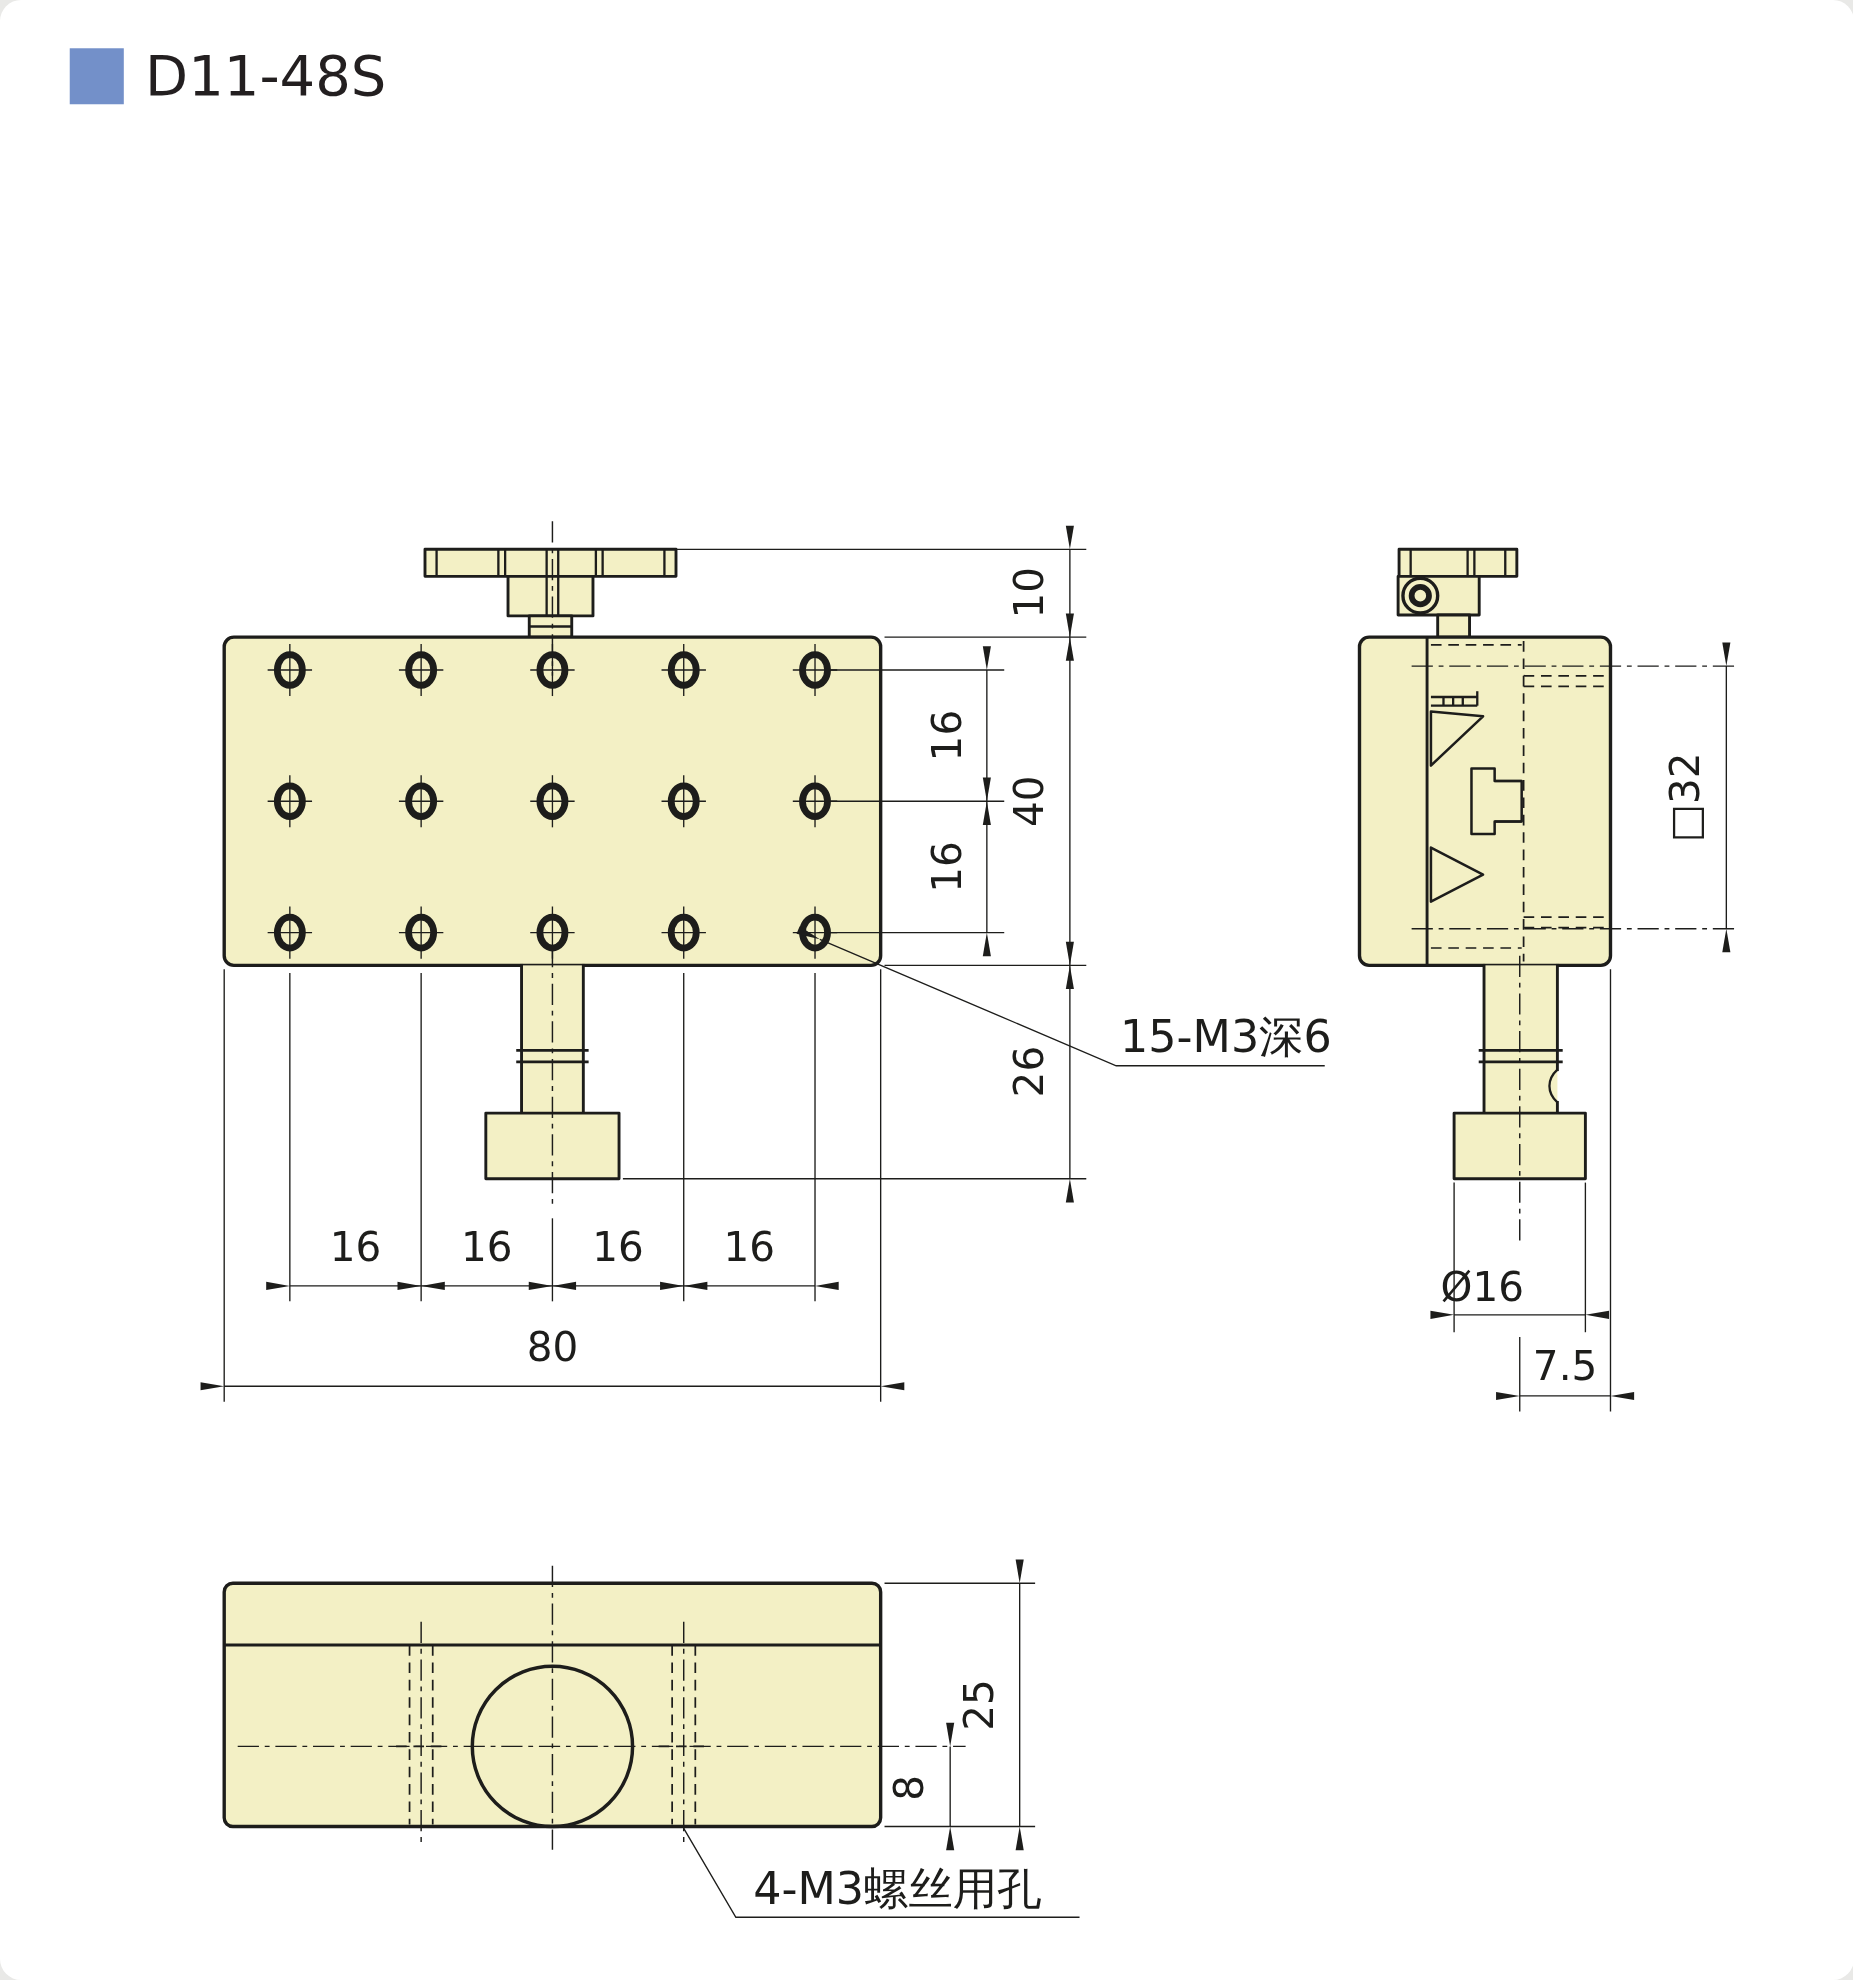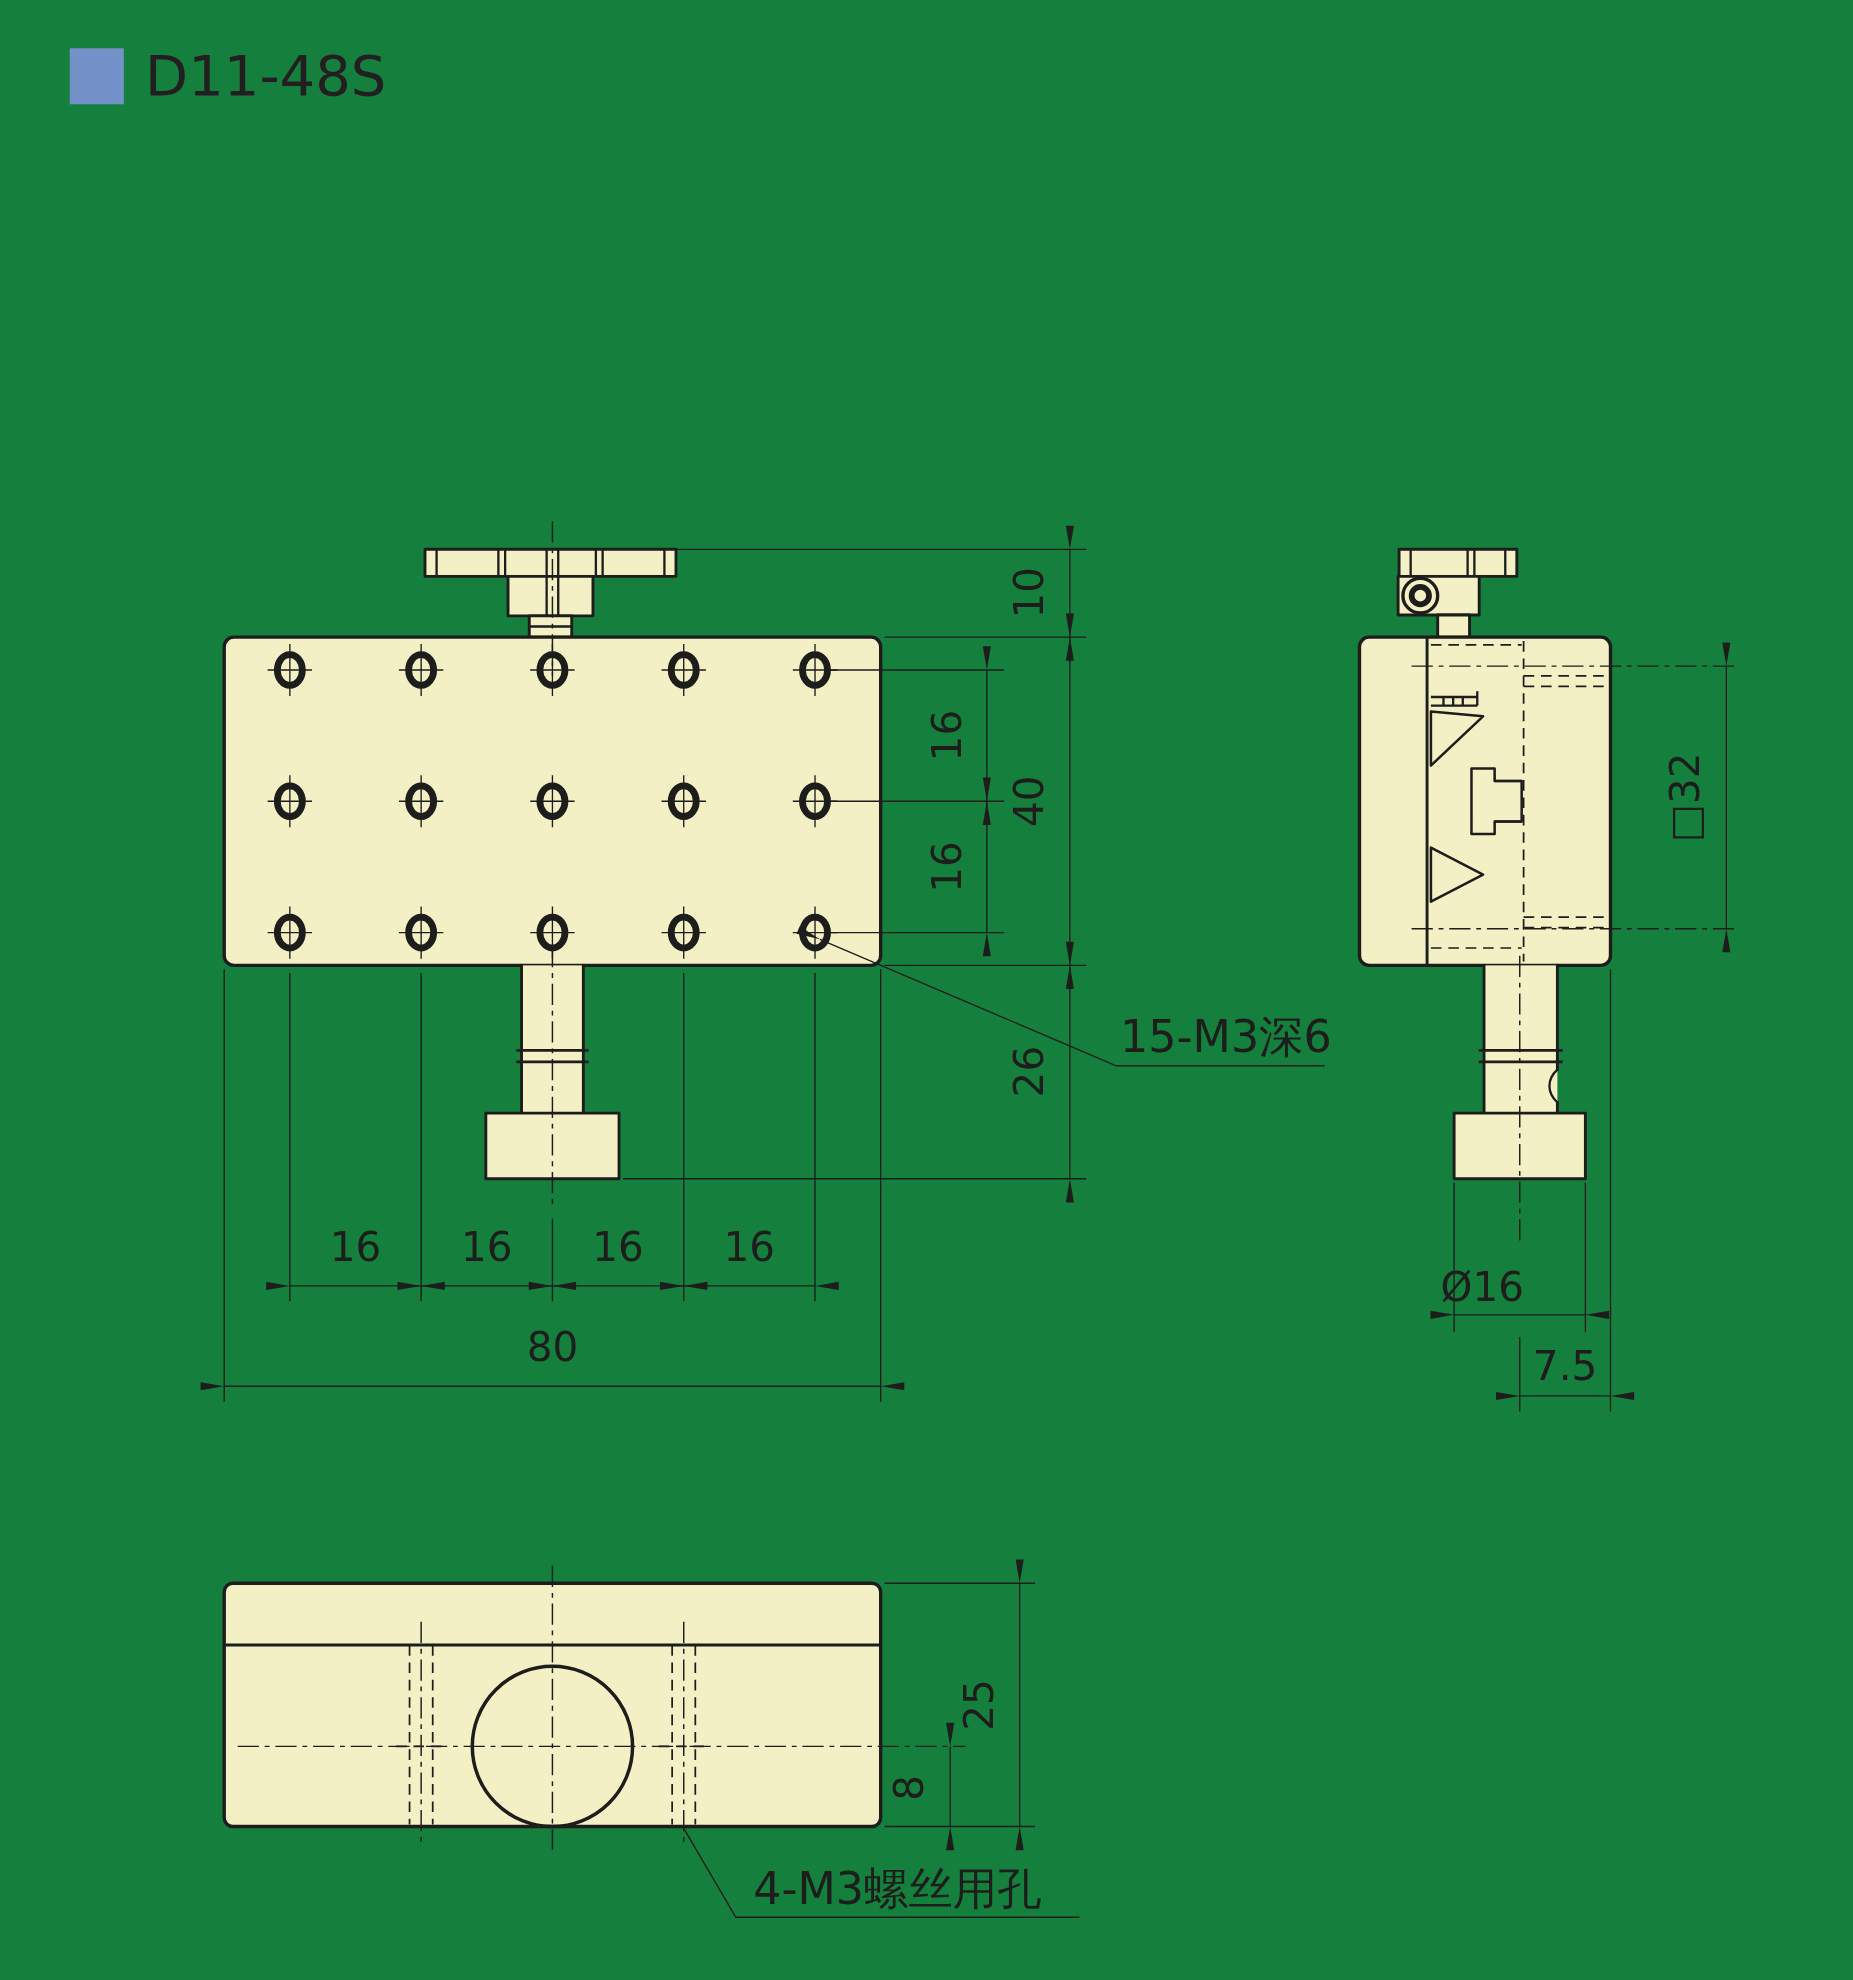--- a/index.html
+++ b/index.html
@@ -1,17 +1,17 @@
 <!DOCTYPE html>
 <html><head>
 <meta charset="utf-8">
 <style>
   html,body{margin:0;padding:0;background:#e9e9e7;}
-  .page{position:relative;width:1854px;height:1980px;background:#15803d;overflow:hidden;
-        font-family:"DejaVu Sans","Liberation Sans",sans-serif;}
+  .page{position:relative;width:1854px;height:1980px;background:#ffffff;overflow:hidden;
+        font-family:"DejaVu Sans","Liberation Sans",sans-serif;border-radius:21px;}
   svg{display:block}
   
   .part{fill:#f3f0c5;stroke:#1d1d1b;stroke-width:3.5;stroke-linejoin:round;}
   .part2{fill:#f3f0c5;stroke:#1d1d1b;stroke-width:3;stroke-linejoin:round;}
   .ln{stroke:#1d1d1b;stroke-width:3;fill:none;stroke-linecap:square;}
   .ln2{stroke:#1d1d1b;stroke-width:2.4;fill:none;}
   .thin{stroke:#1d1d1b;stroke-width:1.4;fill:none;}
   .dash{stroke:#1d1d1b;stroke-width:1.8;fill:none;stroke-dasharray:11 7;}
   .cl{stroke:#1d1d1b;stroke-width:1.5;fill:none;stroke-dasharray:22 6 5 6;}
   .holering{fill:none;stroke:#1d1d1b;stroke-width:7;}

